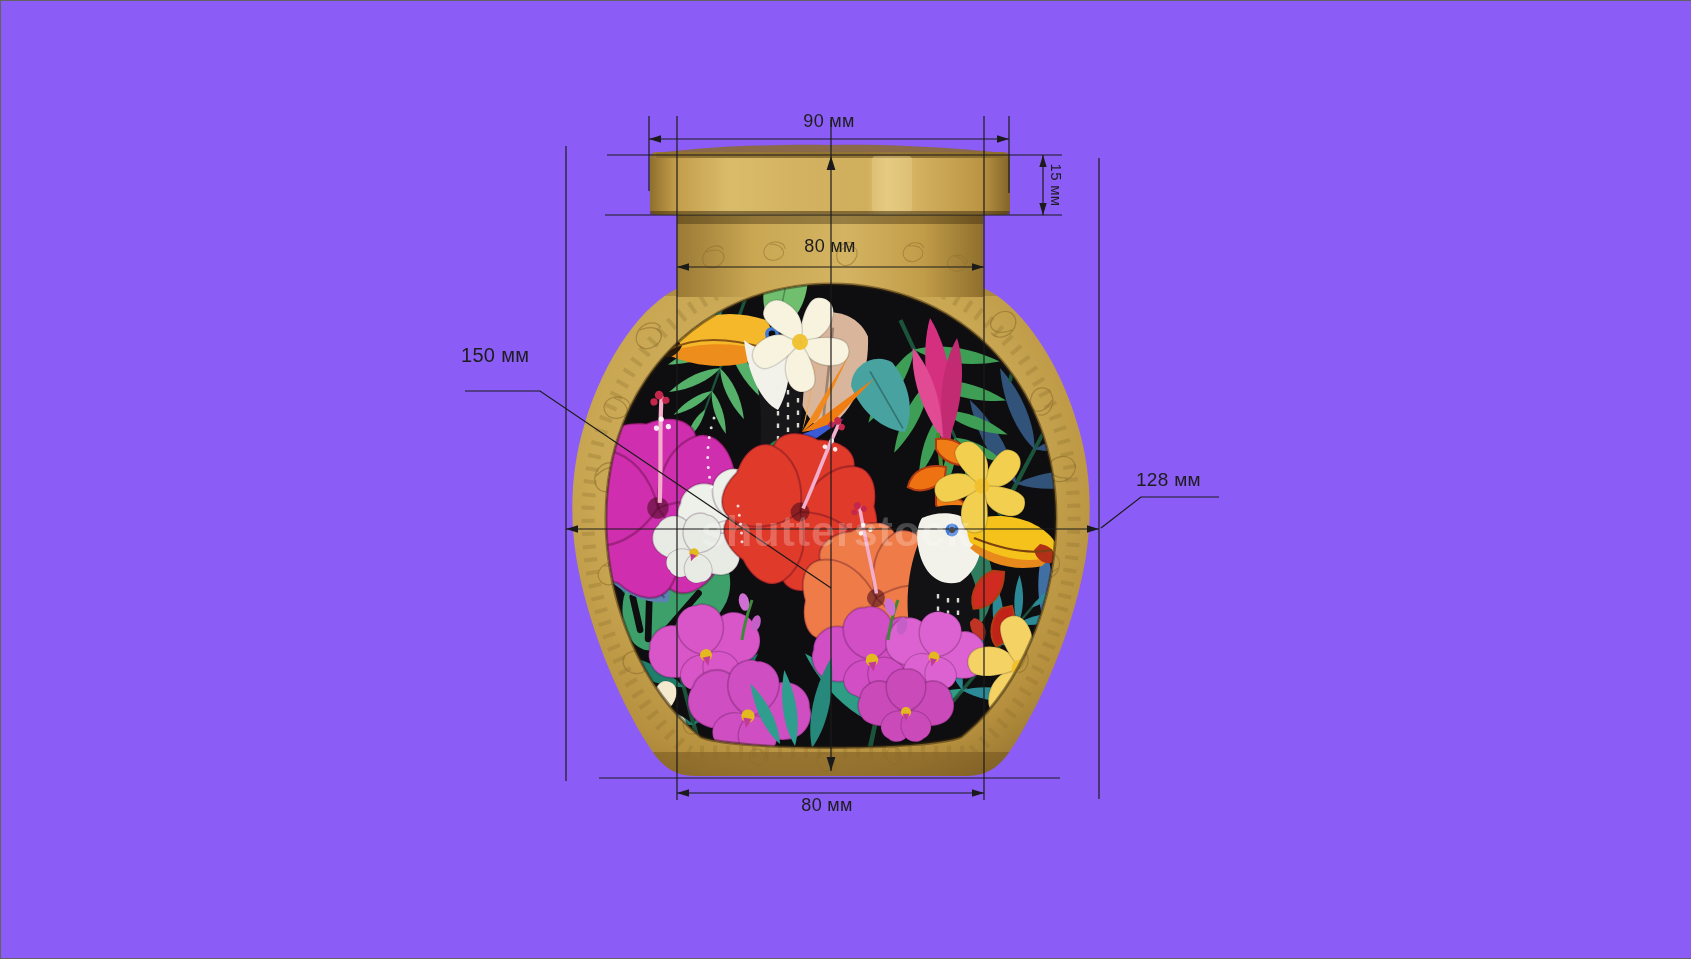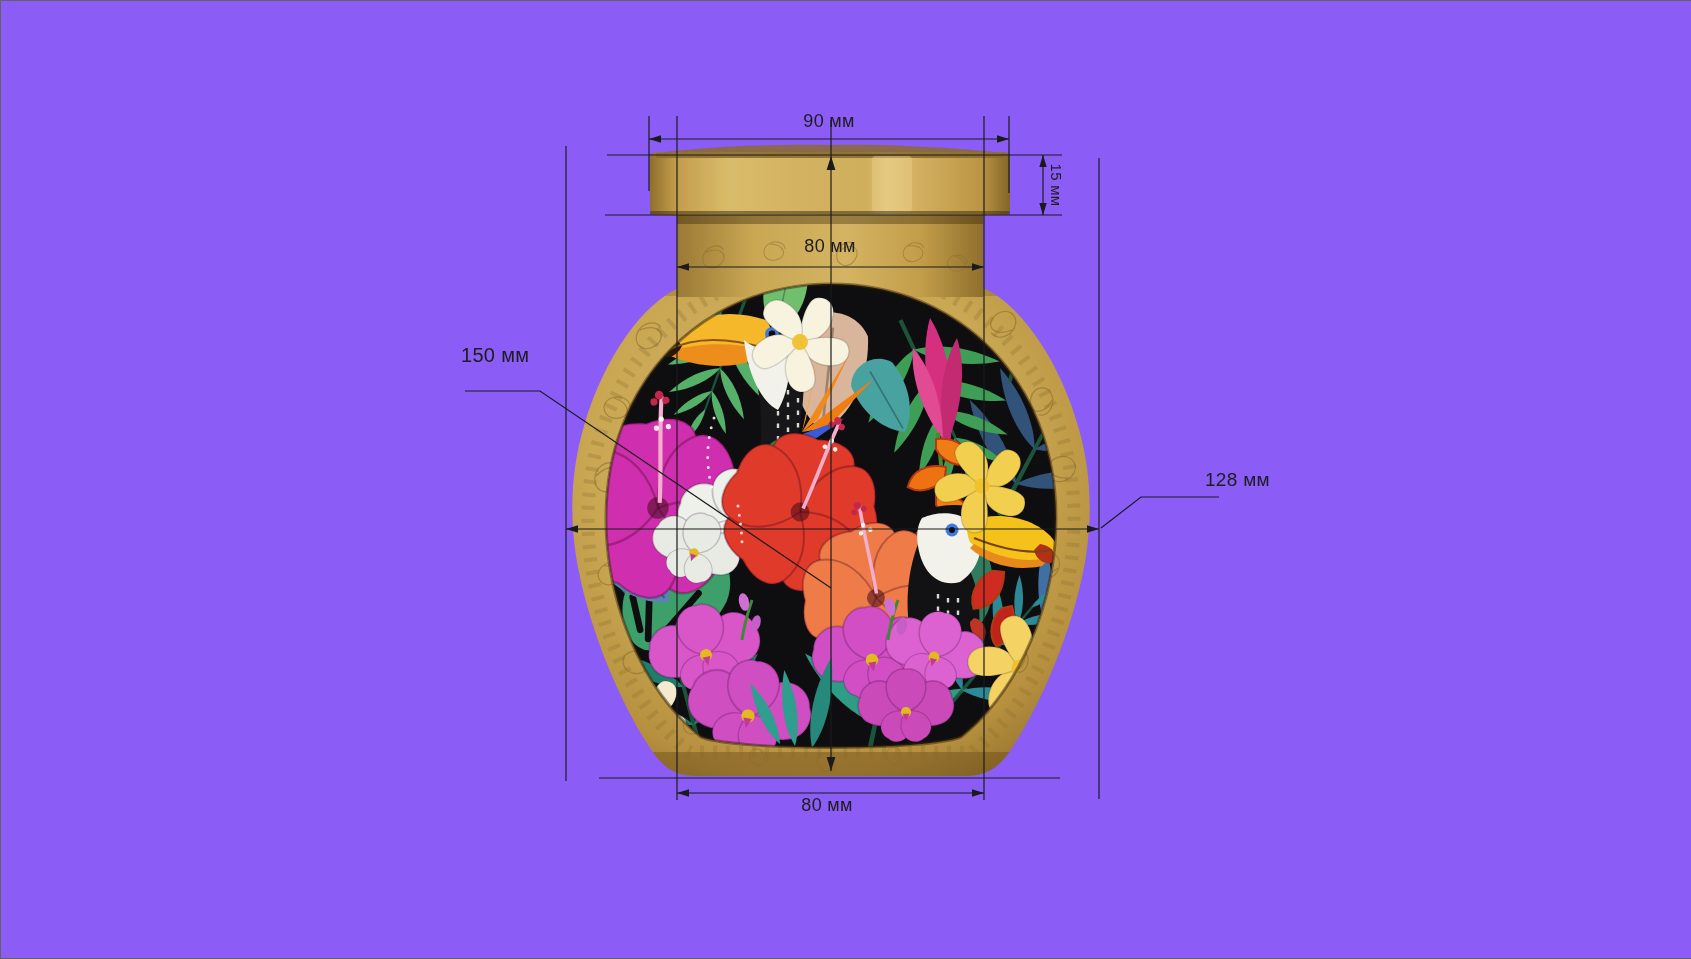--- a/index.html
+++ b/index.html
@@ -18,21 +18,21 @@
     color:#1d1d1d;
     white-space:nowrap;
     line-height:1;
     letter-spacing:.3px;
     user-select:none;
   }
   #dim-lid-width   {left:829px;  top:112px; transform:translateX(-50%); font-size:18px;}
   #dim-neck-width  {left:830px;  top:237px; transform:translateX(-50%); font-size:18px;}
   #dim-lid-height  {left:1056px; top:185px; transform:translate(-50%,-50%) rotate(90deg); font-size:15px;}
   #dim-body-height {left:461px;  top:345px; font-size:20px;}
-  #dim-body-width  {left:1205px; top:470px; font-size:19px;}
+  #dim-body-width  {left:1136px; top:470px; font-size:19px;}
   #dim-base-width  {left:827px;  top:796px; transform:translateX(-50%); font-size:18px;}
   #watermark{
     position:absolute;left:836px;top:531px;
     transform:translate(-50%,-50%);
     font-size:43px;font-weight:bold;
     color:rgba(255,255,255,0.24);
     letter-spacing:1px;
   }
 </style>
 </head>
@@ -317,14 +317,15 @@
     <polygon points="831,771 826.6,757 835.4,757"></polygon>
   </g>
 </svg>
 
 <div class="dim" id="dim-lid-width">90 мм</div>
 <div class="dim" id="dim-neck-width">80 мм</div>
 <div class="dim" id="dim-lid-height">15 мм</div>
 <div class="dim" id="dim-body-height">150 мм</div>
 <div class="dim" id="dim-body-width">128 мм</div>
 <div class="dim" id="dim-base-width">80 мм</div>
+<div id="watermark">shutterstock</div>
 
 </div>
 
 </body></html>

